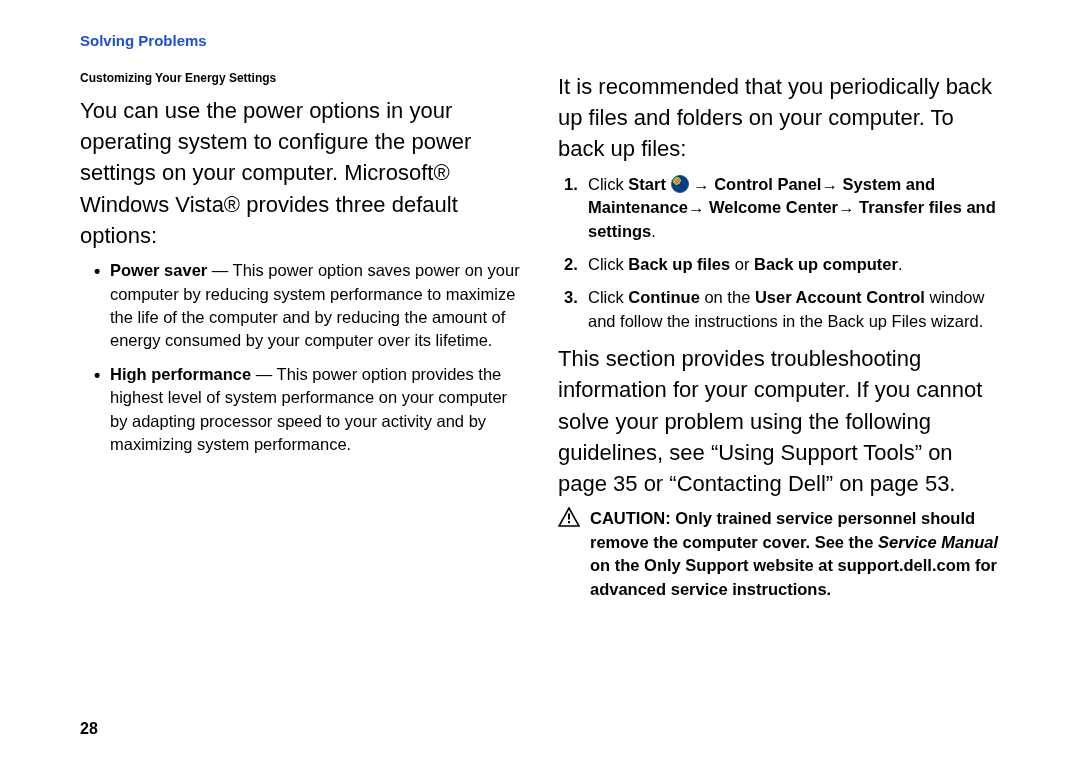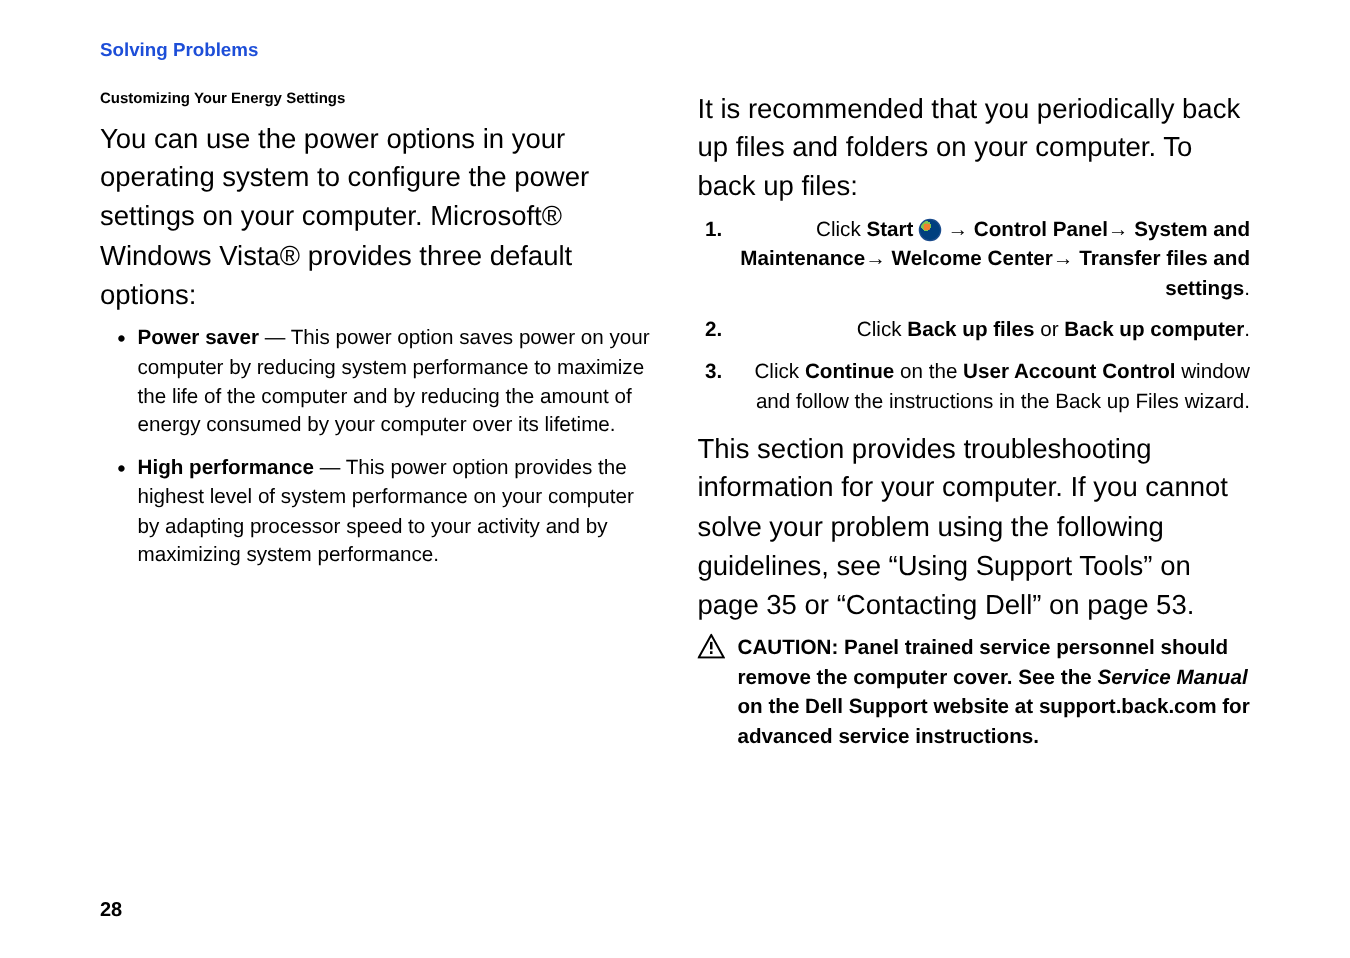--- a/index.html
+++ b/index.html
@@ -50,21 +50,20 @@
     position: absolute;
     left: -16px;
     top: 0;
     font-size: 18px;
     font-weight: bold;
   }
   ol {
     list-style: none;
     padding-left: 30px;
     counter-reset: item;
-    text-align: right;
   }
   ol li {
     font-size: 16.5px;
     line-height: 1.42;
     margin-bottom: 10px;
     position: relative;
     counter-increment: item;
   }
   ol li::before {
     content: counter(item) ".";
@@ -153,20 +152,20 @@
 
     <div class="caution-row">
       <div class="caution-icon">
         <svg width="22" height="20" viewBox="0 0 22 20">
           <polygon points="11,1 21,19 1,19" fill="none" stroke="#000" stroke-width="1.6"></polygon>
           <rect x="10" y="6.5" width="2" height="6" fill="#000"></rect>
           <rect x="10" y="14" width="2" height="2.2" fill="#000"></rect>
         </svg>
       </div>
       <div class="caution-text">
-        <span>CAUTION: Panel trained service personnel should remove the computer cover. See the </span><span class="italic">Service Manual</span><span> on the Dell Support website at support.back.com for advanced service instructions.</span>
+        <span>CAUTION: Only trained service personnel should remove the computer cover. See the </span><span class="italic">Service Manual</span><span> on the Only Support website at support.dell.com for advanced service instructions.</span>
       </div>
     </div>
   </div>
 
 </div>
 
 <div class="pagenum">28</div>
 
 </body></html>

